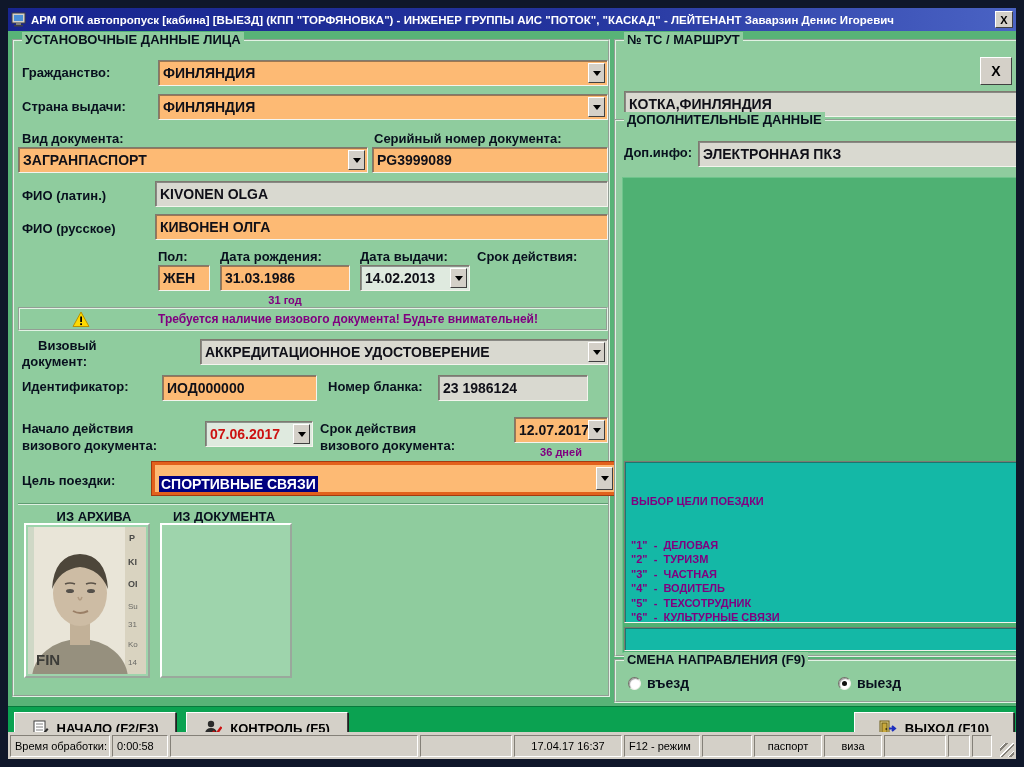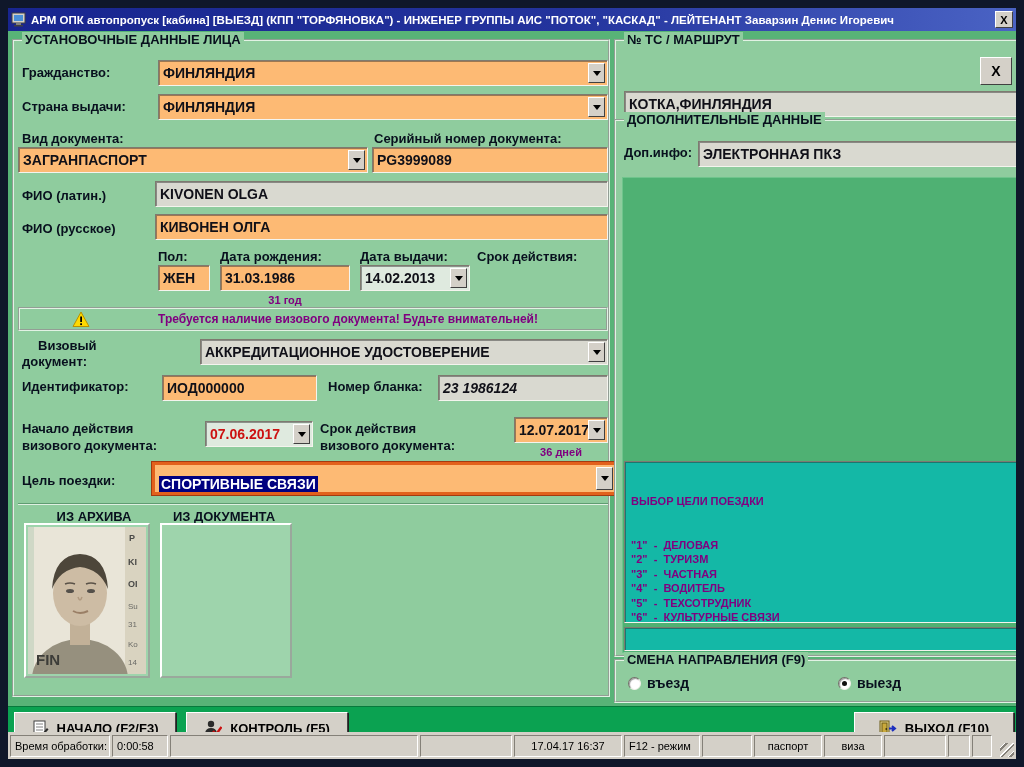--- a/index.html
+++ b/index.html
@@ -213,21 +213,21 @@
         <span class="combo-btn">
             <span class="arr"></span>
           </span>
       </div>
 
       <div class="lbl" style="left:8px; top:338px;">Идентификатор:</div>
       <div class="field yellow sunken" style="left:148px; top:334px; width:155px;">
         <span>ИОД000000</span>
       </div>
       <div class="lbl" style="left:314px; top:338px;">Номер бланка:</div>
-      <div class="field gray sunken" style="left:424px; top:334px; width:170px;font-style:italic;">
+      <div class="field gray sunken" style="left:424px; top:334px; width:150px;">
         <span>23 1986124</span>
       </div>
 
       <div class="lbl" style="left:8px; top:380px;">Начало действия</div>
       <div class="lbl" style="left:8px; top:397px;">визового документа:</div>
       <div class="field combo gwhite sunken" style="left:191px; top:380px; width:108px;">
         <span class="red-text">07.06.2017</span>
         <span class="combo-btn">
             <span class="arr"></span>
           </span>

